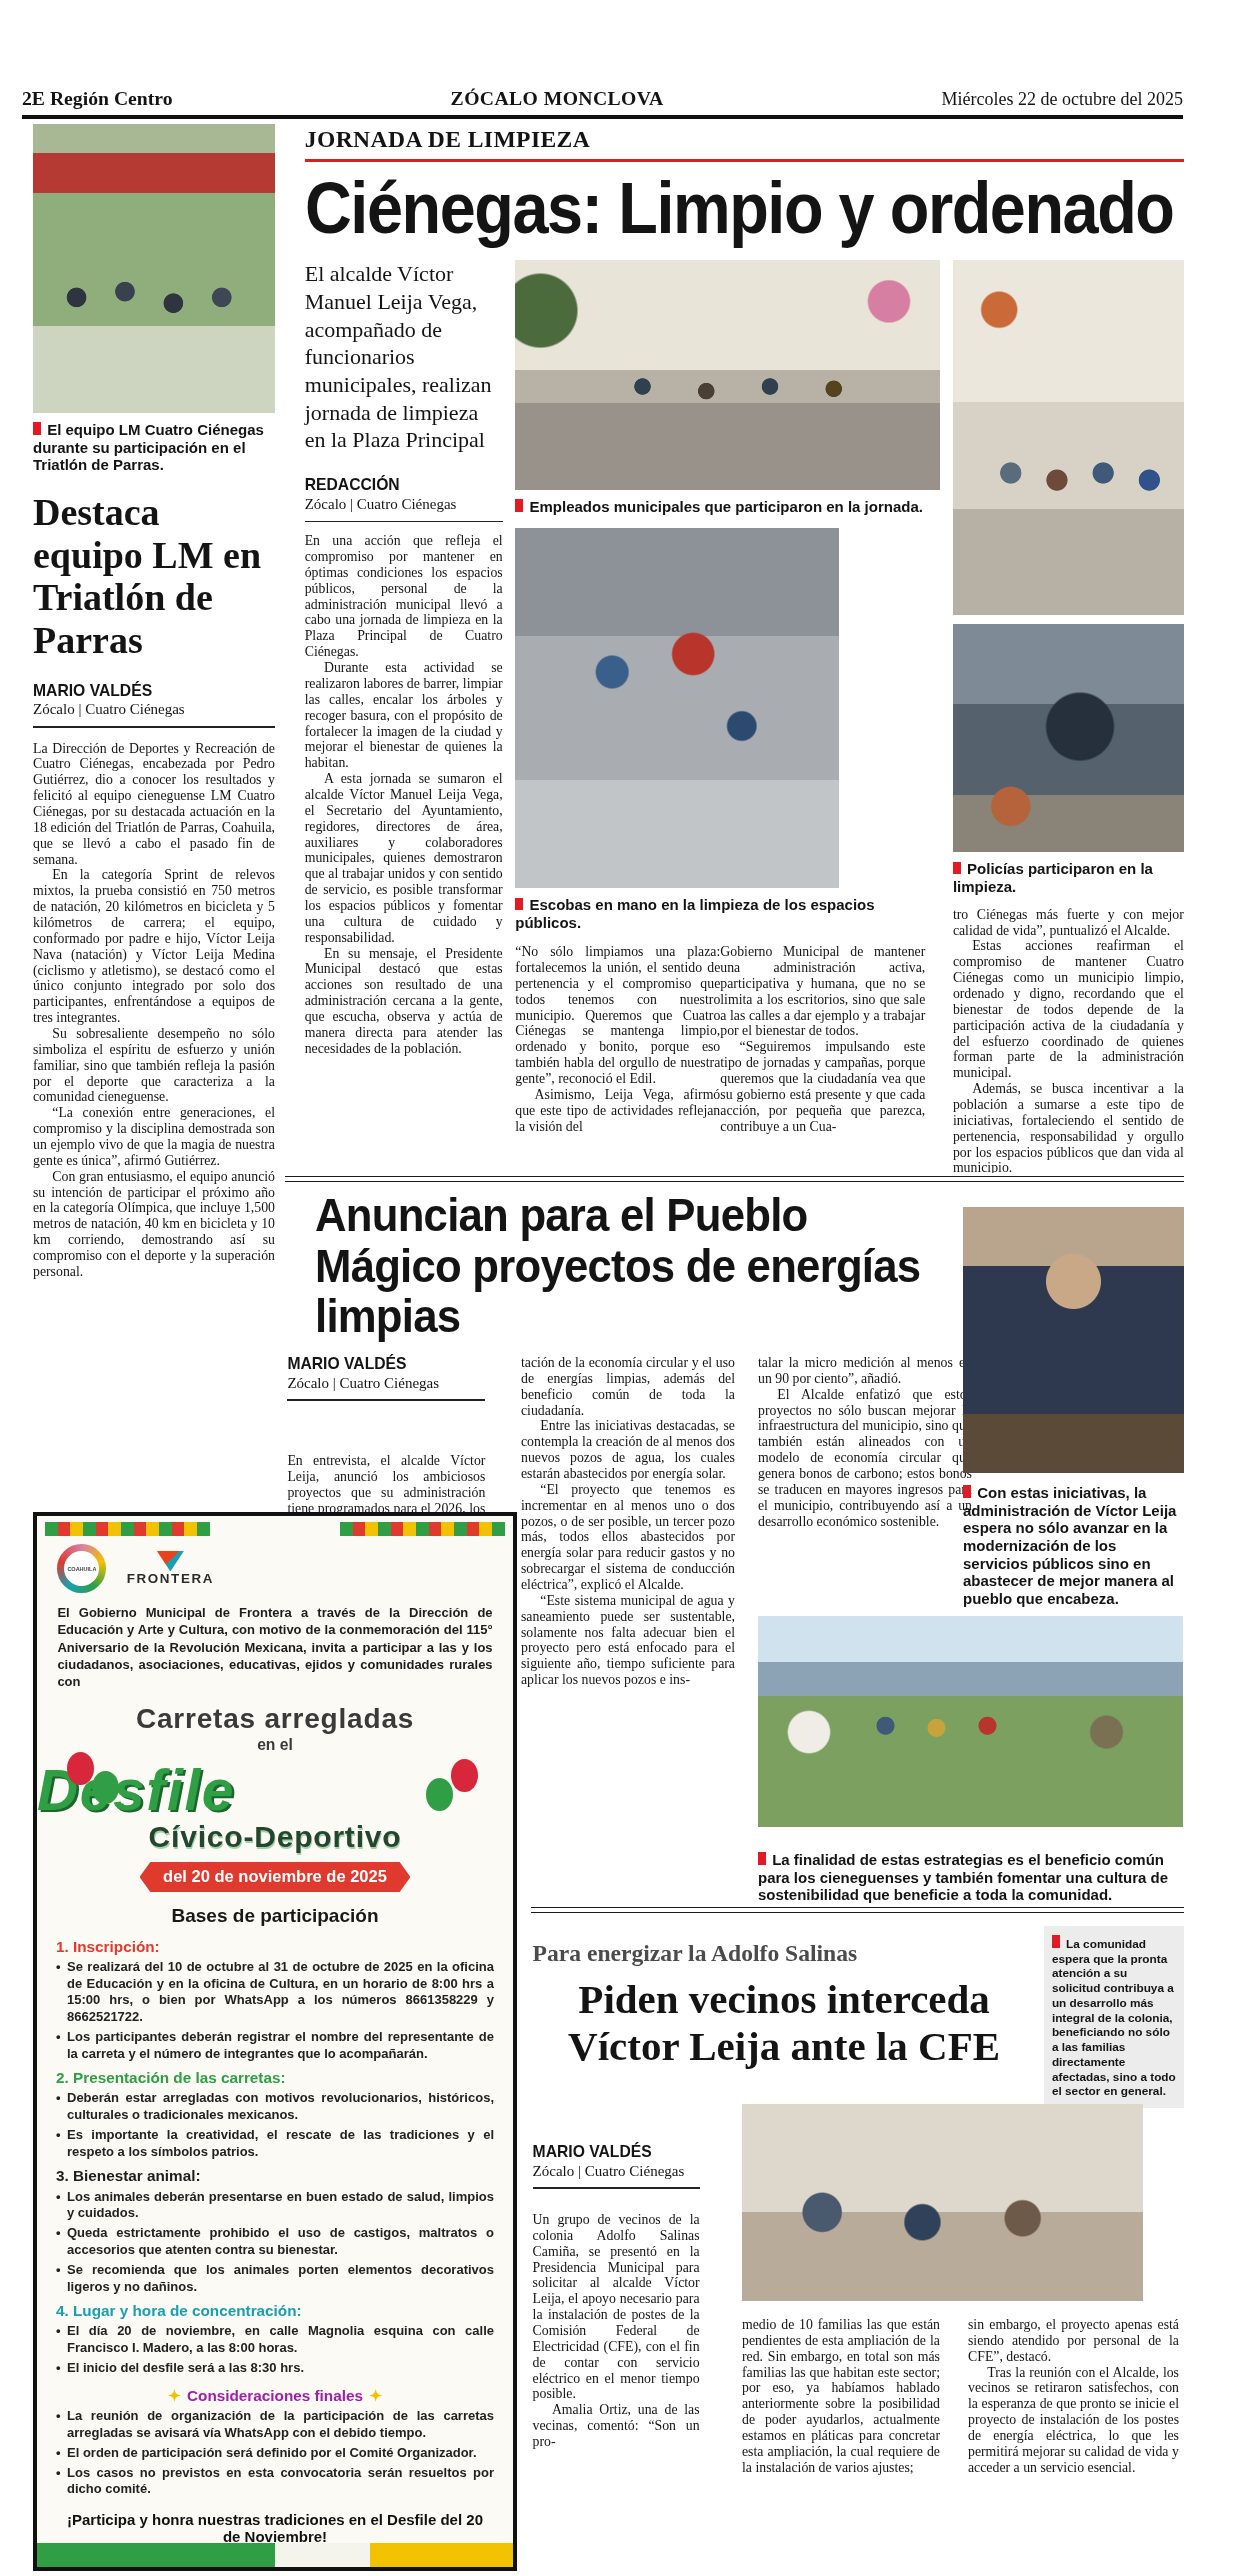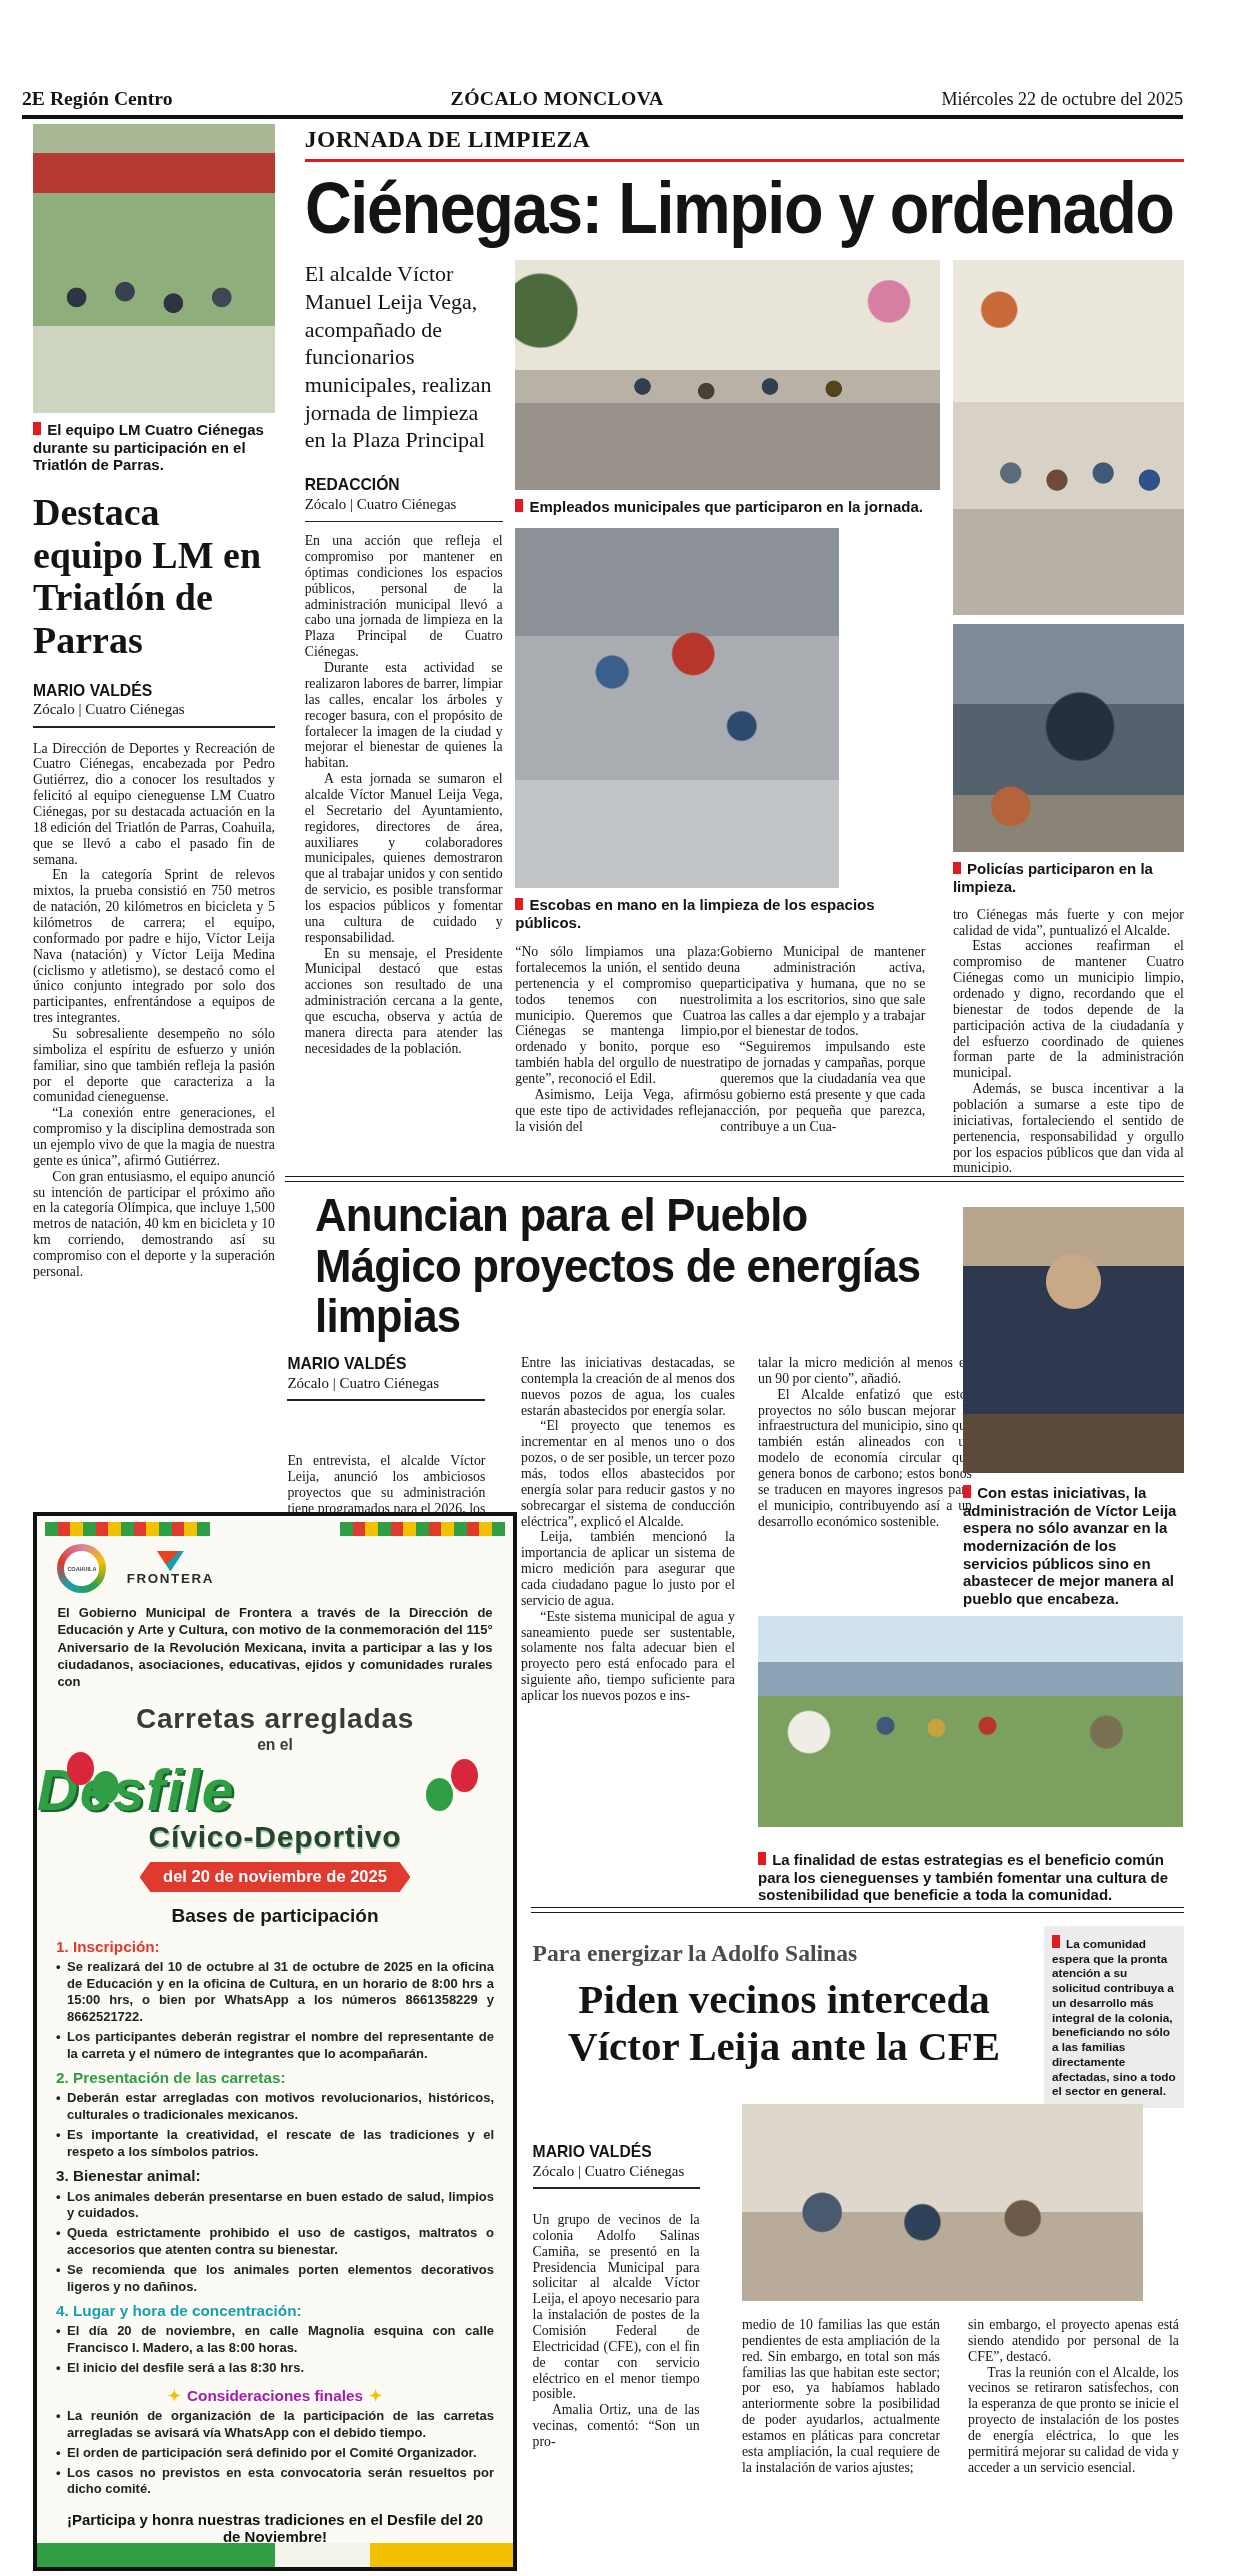--- a/index.html
+++ b/index.html
@@ -264,23 +264,23 @@
   </div>
   <div class="e-byline">
     <div class="byline-name">MARIO VALDÉS</div>
     <div class="byline-credit">Zócalo | Cuatro Ciénegas</div>
     <div class="byline-rule"></div>
   </div>
   <div class="e-col1 body-text">
     <p>En entrevista, el alcalde Víctor Leija, anunció los ambiciosos proyectos que su administración tiene programados para el 2026, los cuales están comprometidos con la implemen-</p>
   </div>
   <div class="e-col2 body-text">
+    <p>tación de la economía circular y el uso de energías limpias, además del beneficio común de toda la ciudadanía.</p>
     <p>Entre las iniciativas destacadas, se contempla la creación de al menos dos nuevos pozos de agua, los cuales estarán abastecidos por energía solar.</p>
     <p>“El proyecto que tenemos es incrementar en al menos uno o dos pozos, o de ser posible, un tercer pozo más, todos ellos abastecidos por energía solar para reducir gastos y no sobrecargar el sistema de conducción eléctrica”, explicó el Alcalde.</p>
-    <p>Leija, también mencionó la importancia de aplicar un sistema de micro medición para asegurar que cada ciudadano pague lo justo por el servicio de agua.</p>
     <p>“Este sistema municipal de agua y saneamiento puede ser sustentable, solamente nos falta adecuar bien el proyecto pero está enfocado para el siguiente año, tiempo suficiente para aplicar los nuevos pozos e ins-</p>
   </div>
   <div class="e-col3 body-text">
     <p>talar la micro medición al menos en un 90 por ciento”, añadió.</p>
     <p>El Alcalde enfatizó que estos proyectos no sólo buscan mejorar la infraestructura del municipio, sino que también están alineados con un modelo de economía circular que genera bonos de carbono; estos bonos se traducen en mayores ingresos para el municipio, contribuyendo así a un desarrollo económico sostenible.</p>
   </div>
   <div class="ph ph-mayor"></div>
   <p class="caption e-cap-admin"><span class="cap-mark"></span><span>Con estas iniciativas, la administración de Víctor Leija espera no sólo avanzar en la modernización de los servicios públicos sino en abastecer de mejor manera al pueblo que encabeza.</span></p>
   <div class="ph ph-field"></div>
   <p class="caption e-cap-field"><span class="cap-mark"></span><span>La finalidad de estas estrategias es el beneficio común para los cieneguenses y también fomentar una cultura de sostenibilidad que beneficie a toda la comunidad.</span></p>

